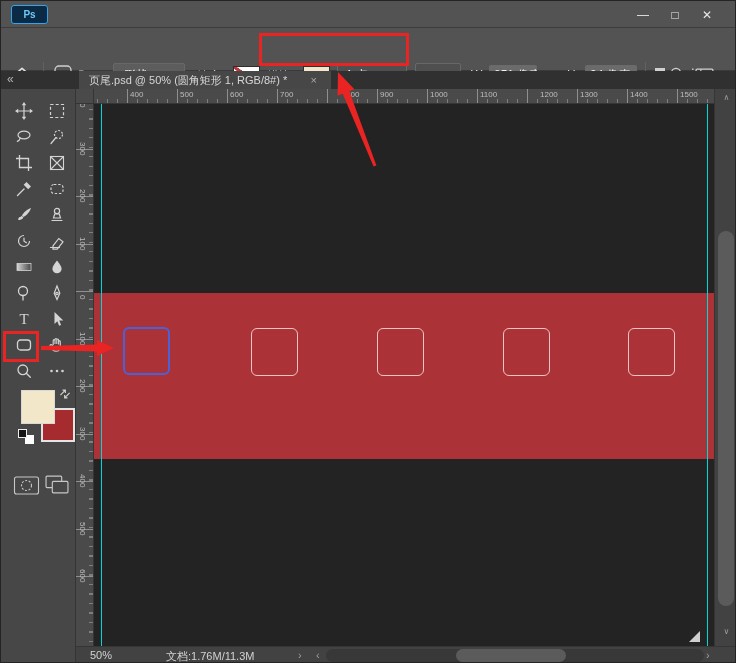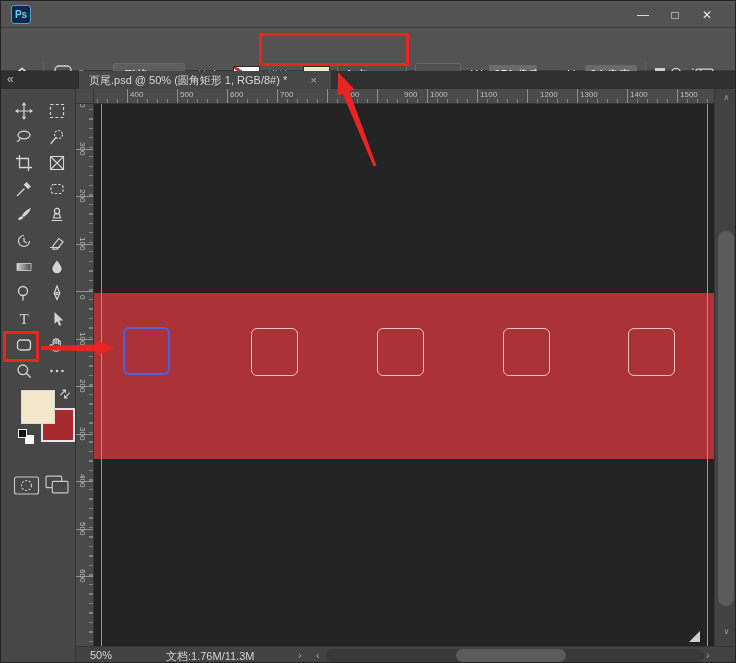--- a/index.html
+++ b/index.html
@@ -4,21 +4,21 @@
 <style>
   html,body{margin:0;padding:0;background:#1a1a1a;}
   *{box-sizing:border-box;}
   .app{
     position:relative;width:736px;height:663px;overflow:hidden;
     background:#474747;font-family:"Liberation Sans","DejaVu Sans",sans-serif;
     color:#e2e2e2;border:1px solid #242424;
   }
   
   .menubar{position:absolute;left:0;top:0;width:736px;height:27px;background:#535353;border-bottom:1px solid #3c3c3c;display:flex;align-items:center;}
-  .ps-logo{position:absolute;left:10px;top:4px;width:20px;height:19px;background:#0b2a45;border:1px solid #35a5e8;border-radius:3px;color:#6fc9f5;font-size:10px;font-weight:bold;display:flex;align-items:center;justify-content:center;}
+  .ps-logo{position:absolute;left:10px;top:4px;width:37px;height:19px;background:#0b2a45;border:1px solid #35a5e8;border-radius:3px;color:#6fc9f5;font-size:10px;font-weight:bold;display:flex;align-items:center;justify-content:center;}
   .menus{display:flex;gap:17px;margin-left:38px;font-size:12px;color:#ececec;}
   .menus span{white-space:nowrap;cursor:default;}
   .win-controls{position:absolute;right:22px;top:0;height:27px;display:flex;gap:16px;align-items:center;font-size:12px;color:#e8e8e8;}
   .win-controls span{width:16px;text-align:center;}
   
   .optionsbar{position:absolute;left:0;top:27px;width:736px;height:43px;background:#535353;border-bottom:1px solid #3a3a3a;font-size:12px;}
   .ob{position:absolute;display:flex;align-items:center;}
   .ob-label{color:#dedede;}
   .vsep{position:absolute;top:34px;width:1px;height:26px;background:#616161;}
   .dropdown{background:#5d5d5d;border:1px solid #686868;border-radius:2px;height:24px;display:flex;align-items:center;color:#f0f0f0;}
@@ -329,21 +329,21 @@
       <span class="lbl" style="left:54px;">400</span>
     <div class="tick" style="left:101px;"></div>
       <span class="lbl" style="left:104px;">500</span>
     <div class="tick" style="left:151px;"></div>
       <span class="lbl" style="left:154px;">600</span>
     <div class="tick" style="left:201px;"></div>
       <span class="lbl" style="left:204px;">700</span>
     <div class="tick" style="left:251px;"></div>
       <span class="lbl" style="left:254px;padding-left:16px;">800</span>
     <div class="tick" style="left:301px;"></div>
-      <span class="lbl" style="left:304px;margin-left:24px;">900</span>
+      <span class="lbl" style="left:304px;">900</span>
     <div class="tick" style="left:351px;"></div>
       <span class="lbl" style="left:354px;">1000</span>
     <div class="tick" style="left:401px;"></div>
       <span class="lbl" style="left:404px;">1100</span>
     <div class="tick" style="left:451px;"></div>
       <span class="lbl" style="left:464px;">1200</span>
     <div class="tick" style="left:501px;"></div>
       <span class="lbl" style="left:504px;">1300</span>
     <div class="tick" style="left:551px;"></div>
       <span class="lbl" style="left:554px;">1400</span>

